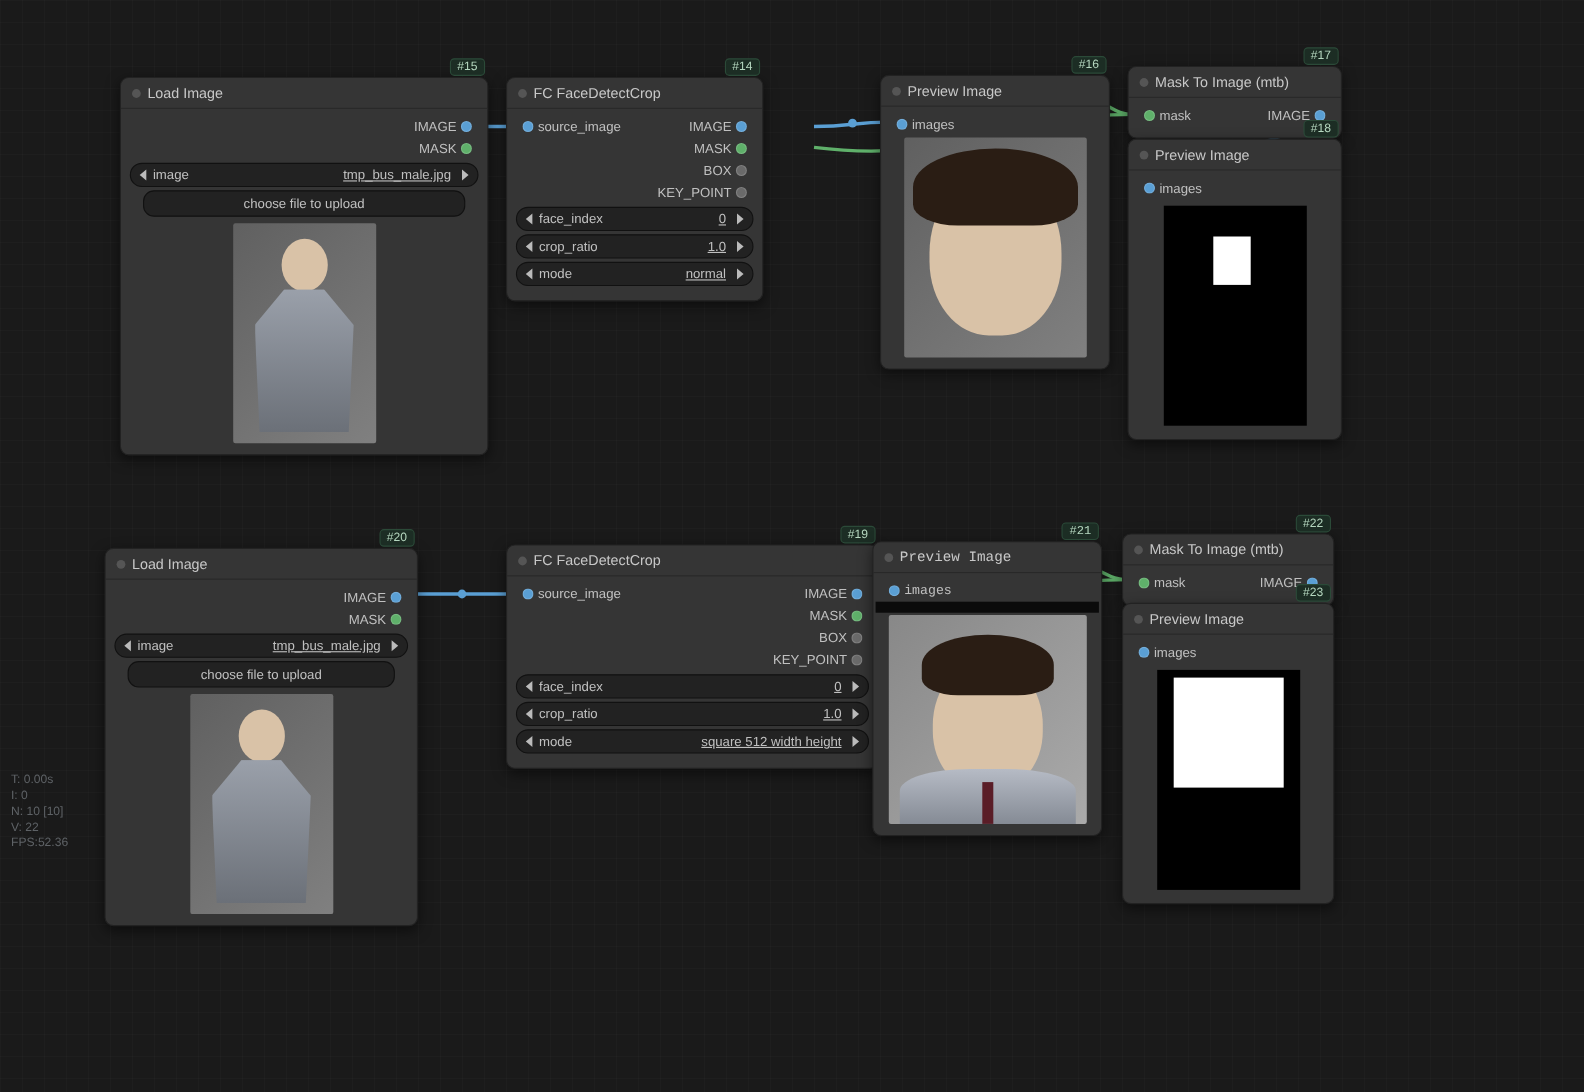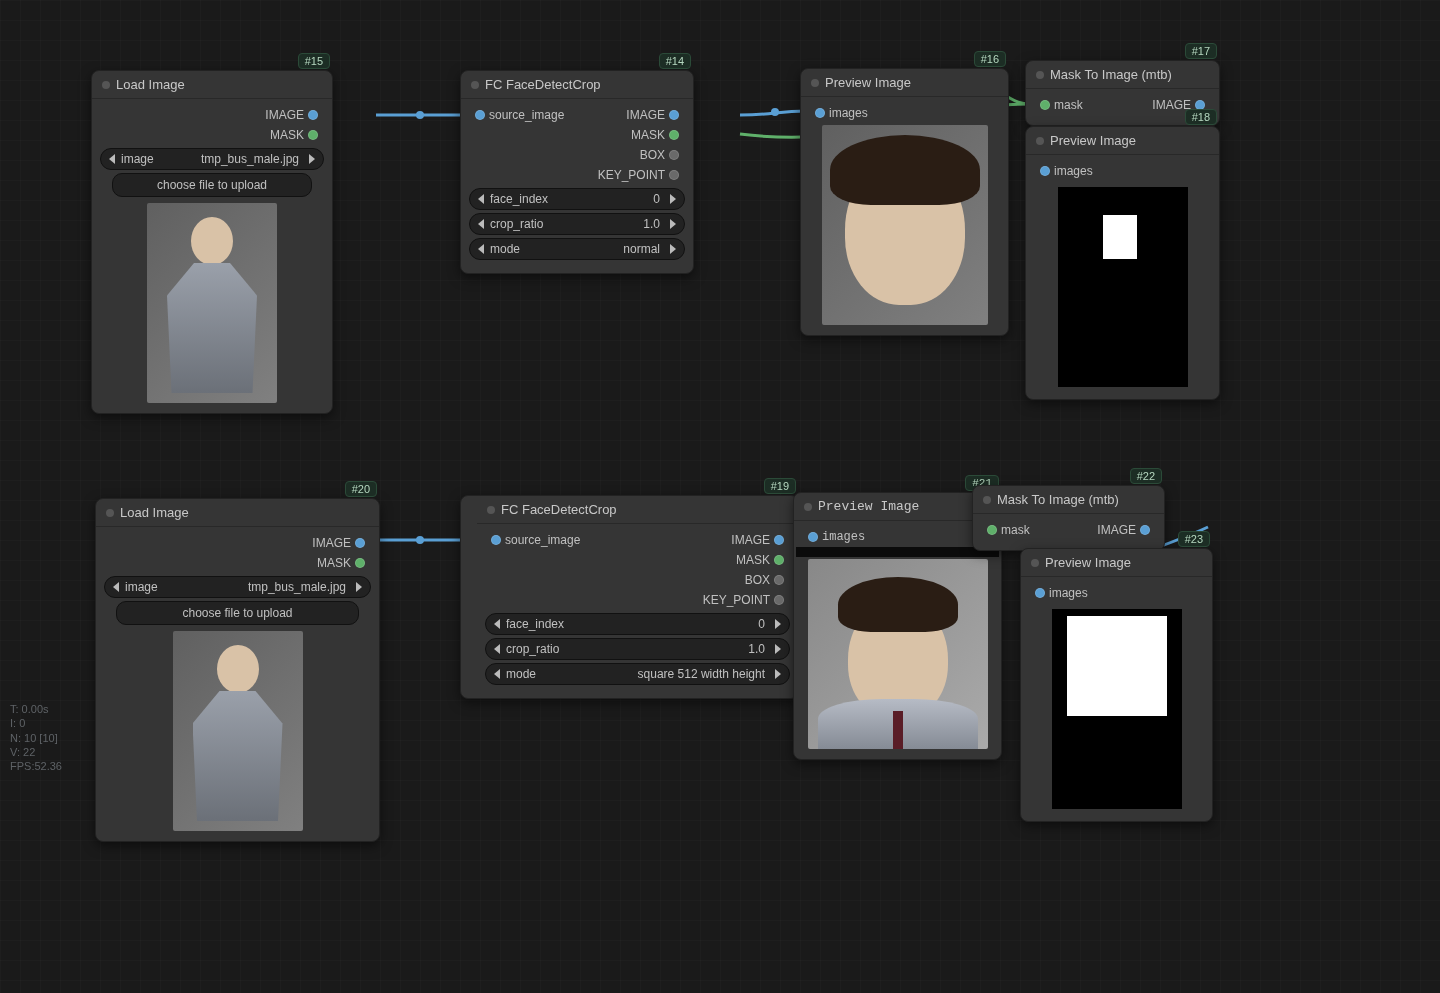--- a/index.html
+++ b/index.html
@@ -82,21 +82,21 @@
     padding: 3px 8px;
     display:flex;
     align-items:center;
     justify-content:space-between;
     margin: 3px 0;
     font-size: 12px;
     color:#c0c0c0;
     height: 22px;
   }
   .widget .wname { flex:1; text-align:left; }
-  .widget .wval { text-align:center; padding-right:4px; }
+  .widget .wval { text-align:center; padding-right:4px;text-decoration:underline; }
   .arrow {
     width: 0; height:0;
     border-top: 5px solid transparent;
     border-bottom: 5px solid transparent;
     display:inline-block;
   }
   .arrow.left { border-right: 6px solid #bbb; margin-right:6px; }
   .arrow.right { border-left: 6px solid #bbb; margin-left:6px; }
 
   .upload-btn {
@@ -184,21 +184,21 @@
 
   <path d="M376 540 C 420 540, 420 540, 464 540" stroke="#5a9fd4" stroke-width="3" fill="none"></path>
   <circle cx="420" cy="540" r="4" fill="#5a9fd4"></circle>
   <path d="M740 540 C 775 540, 770 535, 800 535" stroke="#5a9fd4" stroke-width="3" fill="none"></path>
   <circle cx="770" cy="537" r="4" fill="#5a9fd4"></circle>
   <path d="M740 558 C 870 575, 900 527, 1025 527" stroke="#5fb06a" stroke-width="3" fill="none"></path>
   <path d="M982 516 C 1005 516, 1005 527, 1025 527" stroke="#5fb06a" stroke-width="3" fill="none"></path>
   <path d="M1208 527 C 1170 545, 1060 582, 1033 590" stroke="#5a9fd4" stroke-width="3" fill="none"></path>
 </svg>
 
-<div class="node" style="left:91px; top:70px; width:242px;">
+<div class="node" style="left:109px; top:70px; width:335px;">
   <div class="badge">#15</div>
   <div class="node-title">
     <span class="title-dot"></span>
     <span>Load Image</span>
   </div>
   <div class="node-body">
     <div class="slot-row">
         <span></span>
       <span class="slot-right">
           <span class="out-label">IMAGE</span>
@@ -369,21 +369,21 @@
       <span class="wval">tmp_bus_male.jpg</span>
       <span class="arrow right"></span>
     </div>
     <div class="upload-btn">choose file to upload</div>
     <div class="img-placeholder person-b">
         <span class="tie"></span>
       </div>
   </div>
 </div>
 
-<div class="node" style="left:460px; top:495px; width:339px;padding-left:16px;">
+<div class="node" style="left:460px; top:495px; width:339px;">
   <div class="badge">#19</div>
   <div class="node-title">
     <span class="title-dot"></span>
     <span>FC FaceDetectCrop</span>
   </div>
   <div class="node-body">
     <div class="slot-row">
       <span class="slot-left">
           <span class="port blue"></span>
           <span>source_image</span>
@@ -450,21 +450,21 @@
     </div>
     <div style="background:#0b0b0b; height:10px; margin:0 -6px 2px;"></div>
     <div class="img-placeholder face-b" style="margin:0 auto; background:linear-gradient(135deg,#888,#aaa);">
       <span class="hair-b"></span>
         <span class="shoulders"></span>
         <span class="tie2"></span>
     </div>
   </div>
 </div>
 
-<div class="node" style="left:972px; top:485px; width:193px;">
+<div class="node" style="left:1020px; top:485px; width:193px;">
   <div class="badge">#22</div>
   <div class="node-title">
     <span class="title-dot"></span>
     <span>Mask To Image (mtb)</span>
   </div>
   <div class="node-body">
     <div class="slot-row">
       <span class="slot-left">
           <span class="port green"></span>
           <span>mask</span>

